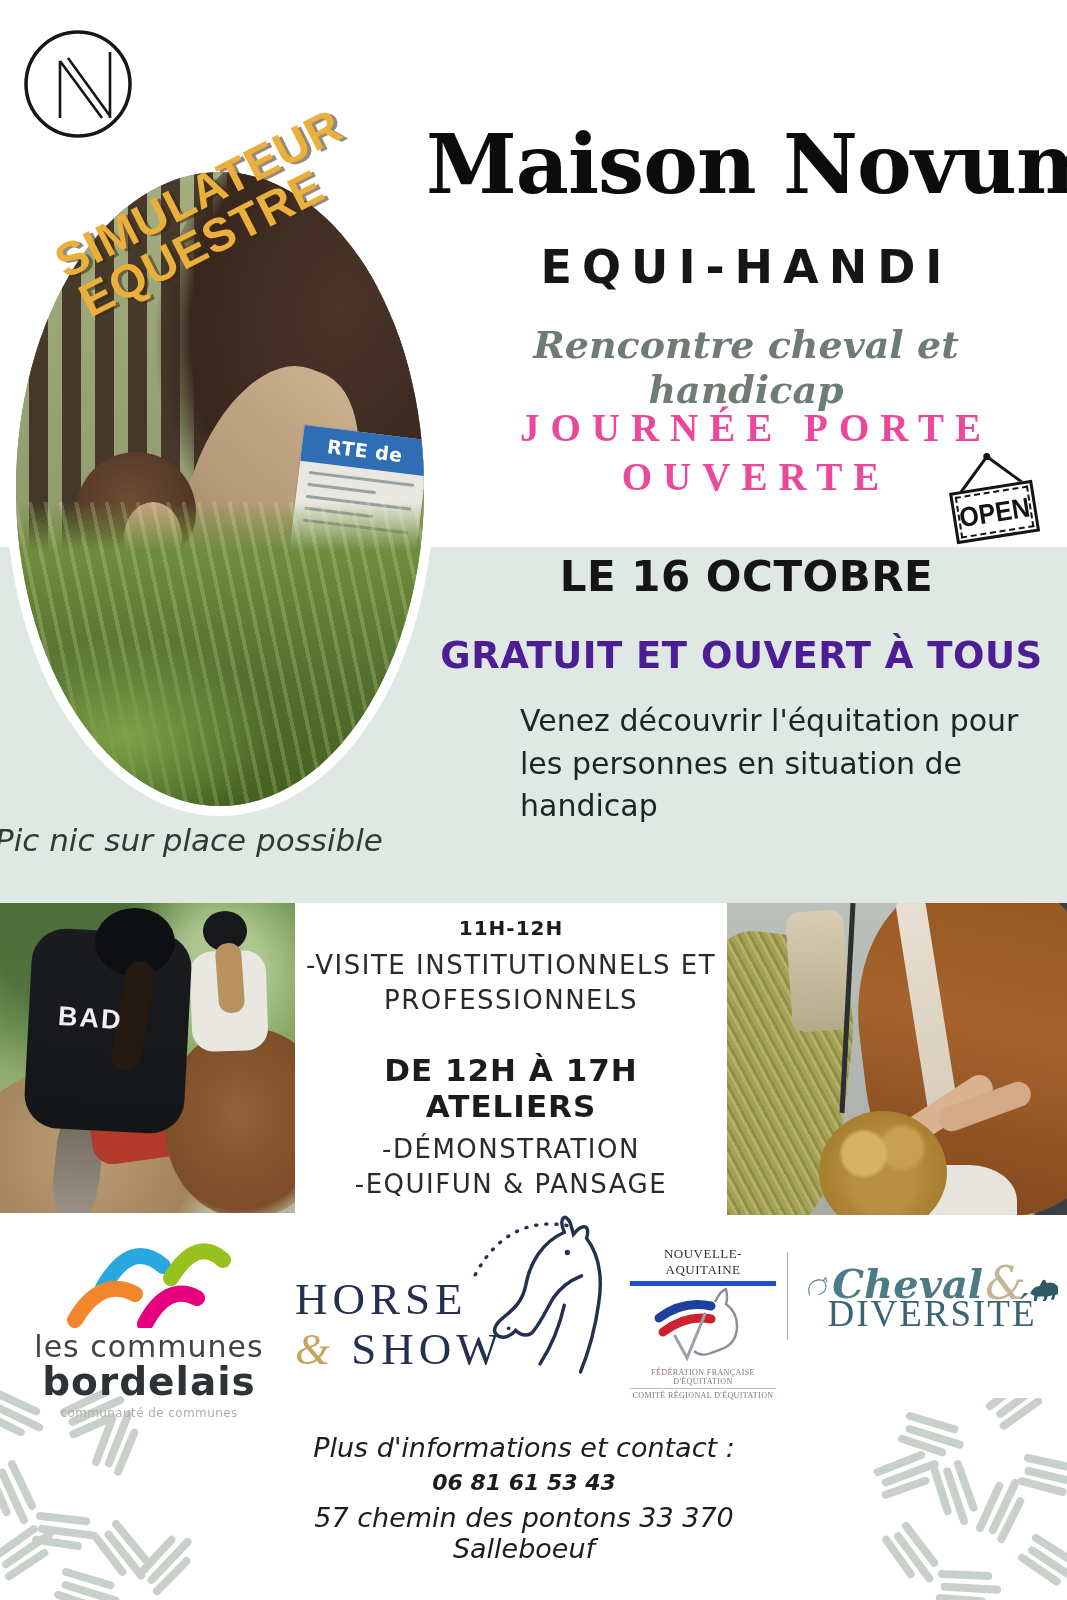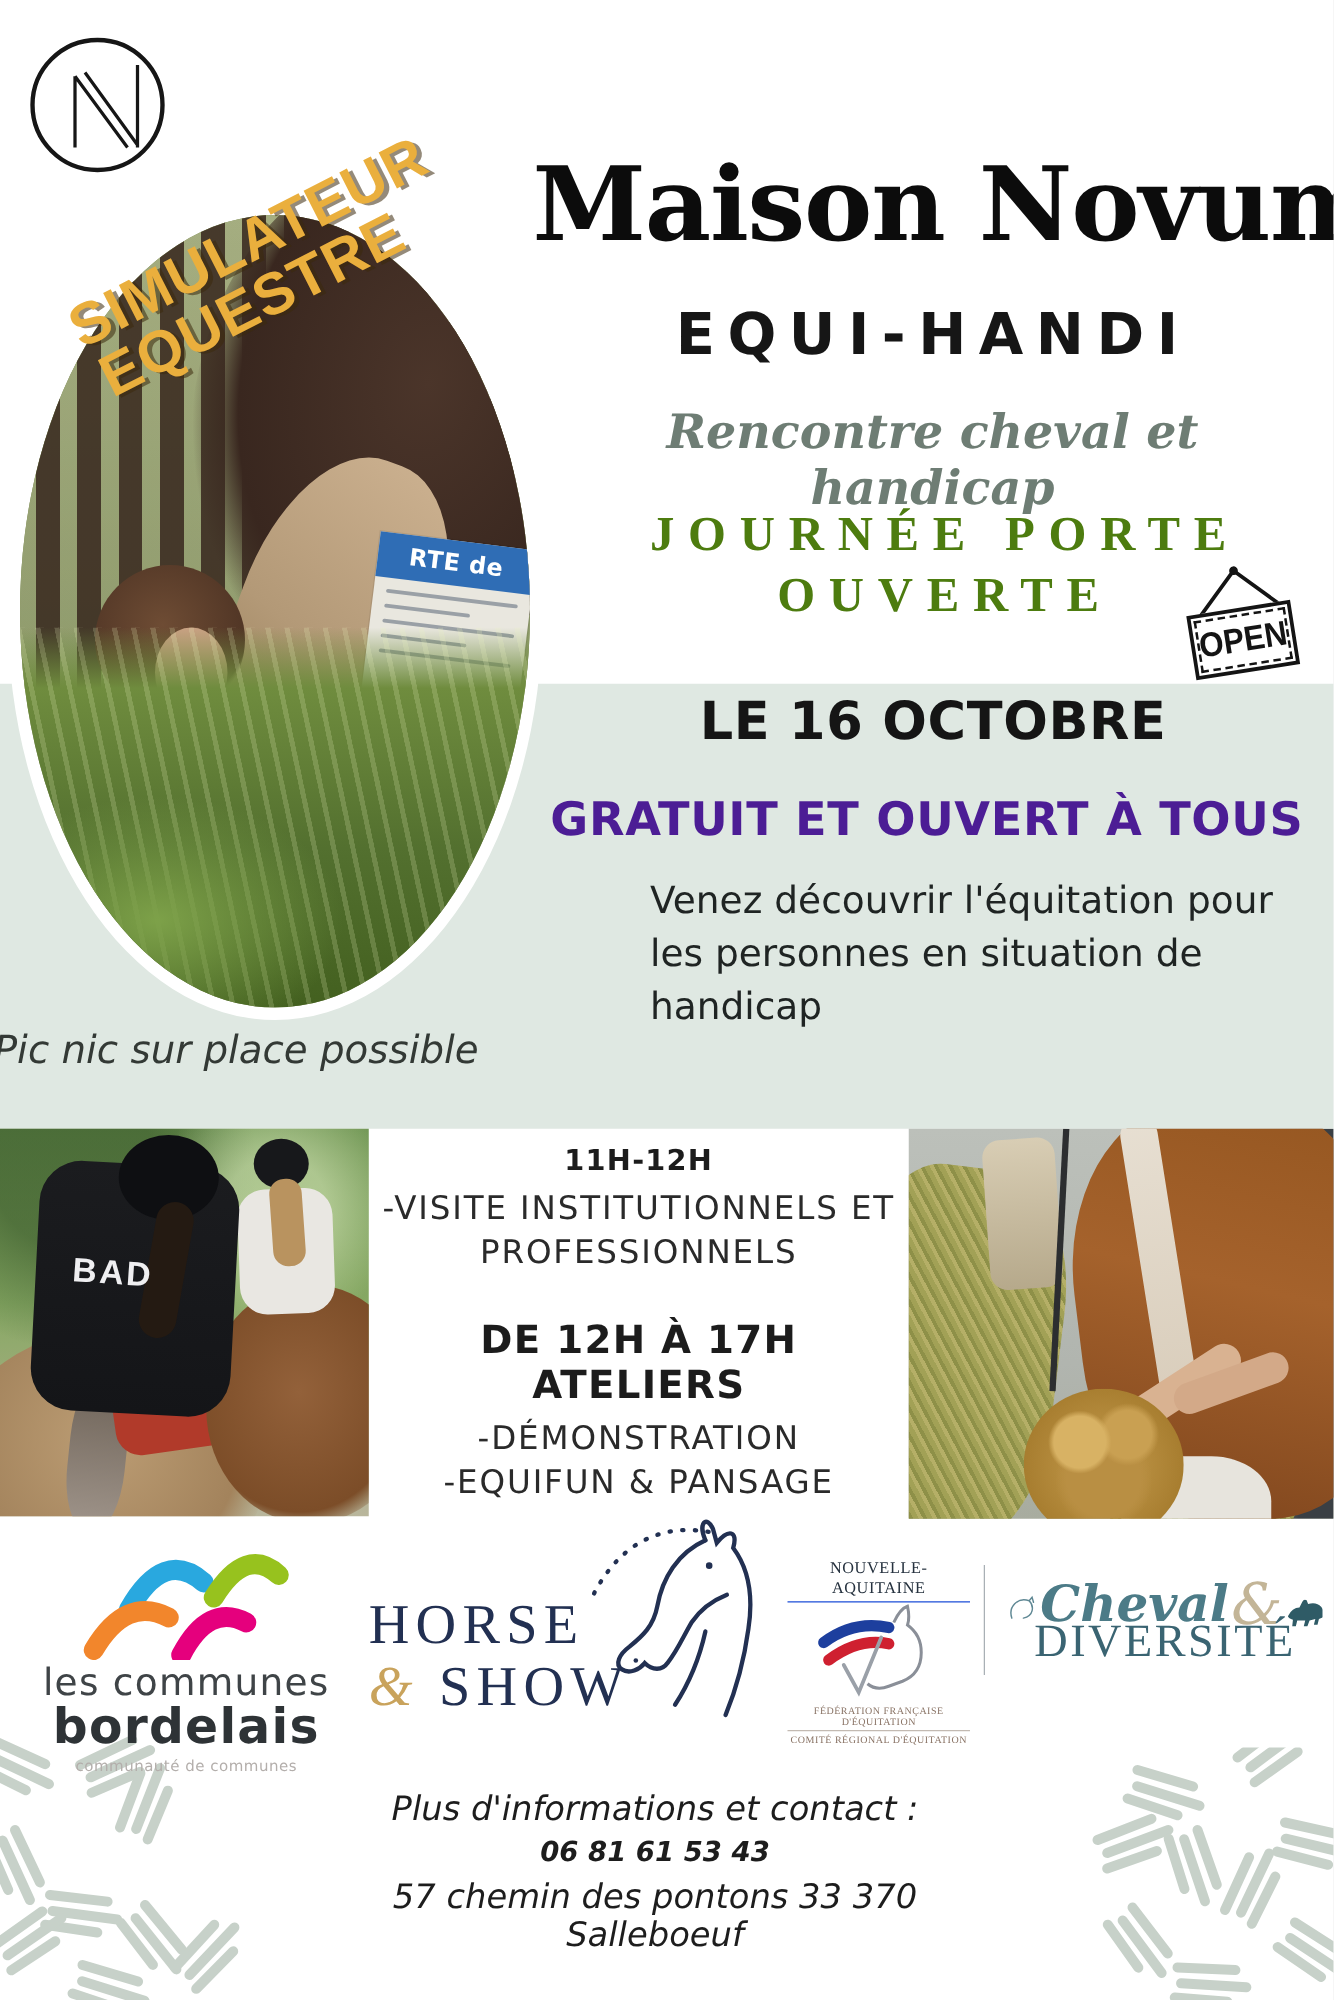--- a/index.html
+++ b/index.html
@@ -53,21 +53,21 @@
   .title{left:426px;top:116px;width:641px;text-align:center;z-index:3;
         font-family:"DejaVu Serif","Liberation Serif",serif;font-weight:bold;font-size:82px;
         letter-spacing:-1px;color:#0c0c0c;white-space:nowrap;}
   .subtitle{left:426px;top:240px;width:641px;text-align:center;z-index:3;
         font-weight:800;font-size:46px;letter-spacing:10px;color:#161616;}
   .tagline{left:436px;top:322px;width:620px;text-align:center;z-index:3;
         font-family:"DejaVu Serif",serif;font-style:italic;font-weight:bold;
         font-size:38px;color:#6e7d74;}
   .event-title{left:446px;top:404px;width:620px;text-align:center;z-index:3;
         font-family:"Liberation Serif",serif;font-weight:bold;font-size:39px;line-height:1.25;
-        letter-spacing:11px;color:#4d7c0f;}
+        letter-spacing:11px;color:#ec4899;}
 
   
   .open-wrap{left:946px;top:452px;width:96px;height:100px;z-index:3;transform:rotate(-9deg);}
   .open-strings{position:absolute;left:0;top:0;width:96px;height:42px;}
   .open-board{position:absolute;left:5px;top:34px;width:84px;height:52px;background:#fff;
         border:3px solid #141414;box-sizing:border-box;display:flex;align-items:center;justify-content:center;}
   .open-board:before{content:"";position:absolute;left:2px;top:2px;right:2px;bottom:2px;
         border:2px dashed #141414;}
   .open-board span{font-weight:800;font-size:25px;letter-spacing:0;color:#141414;
         font-family:"Liberation Sans",sans-serif;transform:scaleY(1.1);}
@@ -137,39 +137,39 @@
         background:
           radial-gradient(circle at 35% 35%, #d8b264 0 18%, rgba(0,0,0,0) 22%),
           radial-gradient(circle at 65% 30%, #c9a052 0 16%, rgba(0,0,0,0) 21%),
           radial-gradient(circle at 50% 60%, #b98f43 0 30%, rgba(0,0,0,0) 40%),
           radial-gradient(circle at 50% 50%, #c59c4e 0%, #a67c2e 75%);}
   .pr-shirt{position:absolute;left:170px;bottom:-40px;width:120px;height:90px;border-radius:40%;
         background:#e7e4dd;}
 
   
   .sched{left:298px;top:916px;width:426px;text-align:center;color:#1c1c1c;z-index:3;}
-  .sched .t1{font-weight:800;font-size:23px;margin-bottom:8px;letter-spacing:1px;}
+  .sched .t1{font-weight:800;font-size:20px;margin-bottom:8px;letter-spacing:1px;}
   .sched .it{font-size:26px;letter-spacing:1.5px;line-height:1.35;color:#2a2a2a;}
   .sched .t2{font-weight:800;font-size:31px;margin:34px 0 8px 0;letter-spacing:1px;}
 
   
   .coteaux{left:34px;top:1232px;width:230px;text-align:center;z-index:3;}
   .coteaux .n1{font-size:30px;color:#3f4447;letter-spacing:1px;line-height:1;}
   .coteaux .n2{font-size:39px;font-weight:800;color:#2e3336;letter-spacing:1px;line-height:1.05;}
   .coteaux .n3{font-size:12px;color:#b3aeab;letter-spacing:.4px;margin-top:3px;}
 
   .hshow{left:293px;top:1210px;width:320px;height:170px;z-index:3;}
   .hshow .txt{position:absolute;left:2px;top:64px;font-family:"Liberation Serif",serif;
         color:#223052;font-size:45px;letter-spacing:5px;line-height:1.12;}
   .hshow .amp{color:#c9a35c;font-style:italic;}
   .hshow svg{position:absolute;right:0;top:0;}
 
   .ffe{left:630px;top:1246px;width:146px;text-align:center;z-index:3;}
   .ffe .region{display:inline-block;font-family:"Liberation Serif",serif;font-size:13px;
-        letter-spacing:.5px;color:#26323f;border-bottom:1px solid #1d4ed8;padding-bottom:3px;text-align:center;}
+        letter-spacing:.5px;color:#26323f;border-bottom:5px solid #1d4ed8;padding-bottom:3px;text-align:center;}
   .ffe .org{font-family:"Liberation Serif",serif;font-size:8px;color:#8a7466;letter-spacing:.4px;
         text-transform:uppercase;}
   .ffe .org.first{border-bottom:1px solid #c3bab2;display:inline-block;padding-bottom:2px;margin-bottom:2px;}
 
   .pdivider{left:787px;top:1252px;width:1px;height:88px;background:#a9b0b5;z-index:3;}
 
   .divers{left:806px;top:1246px;width:252px;z-index:3;}
   .divers .row{display:flex;align-items:flex-end;justify-content:center;gap:2px;height:58px;}
   .divers .script{font-family:"DejaVu Serif",serif;font-style:italic;font-weight:bold;
         font-size:40px;color:#4c7b87;line-height:1;}

